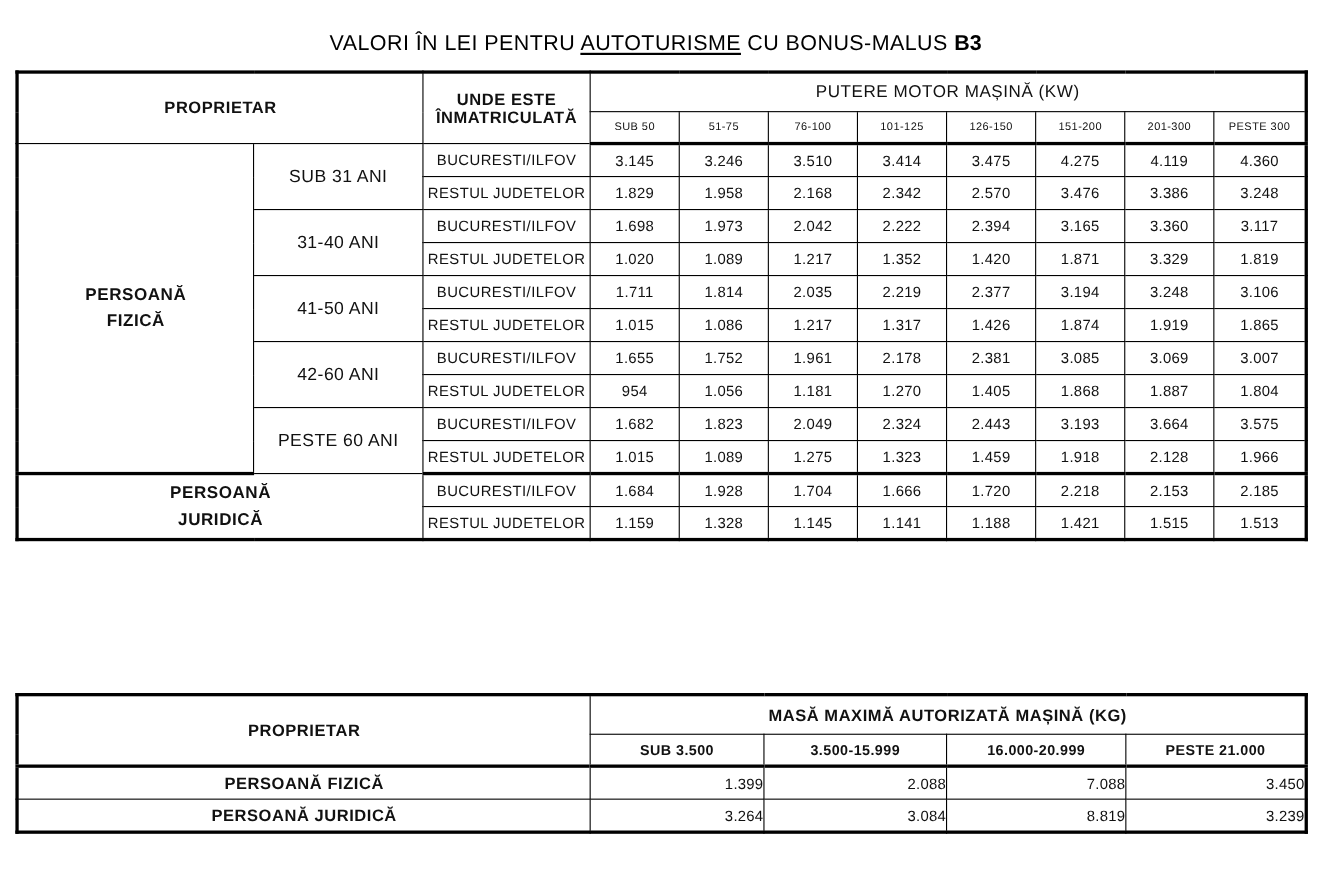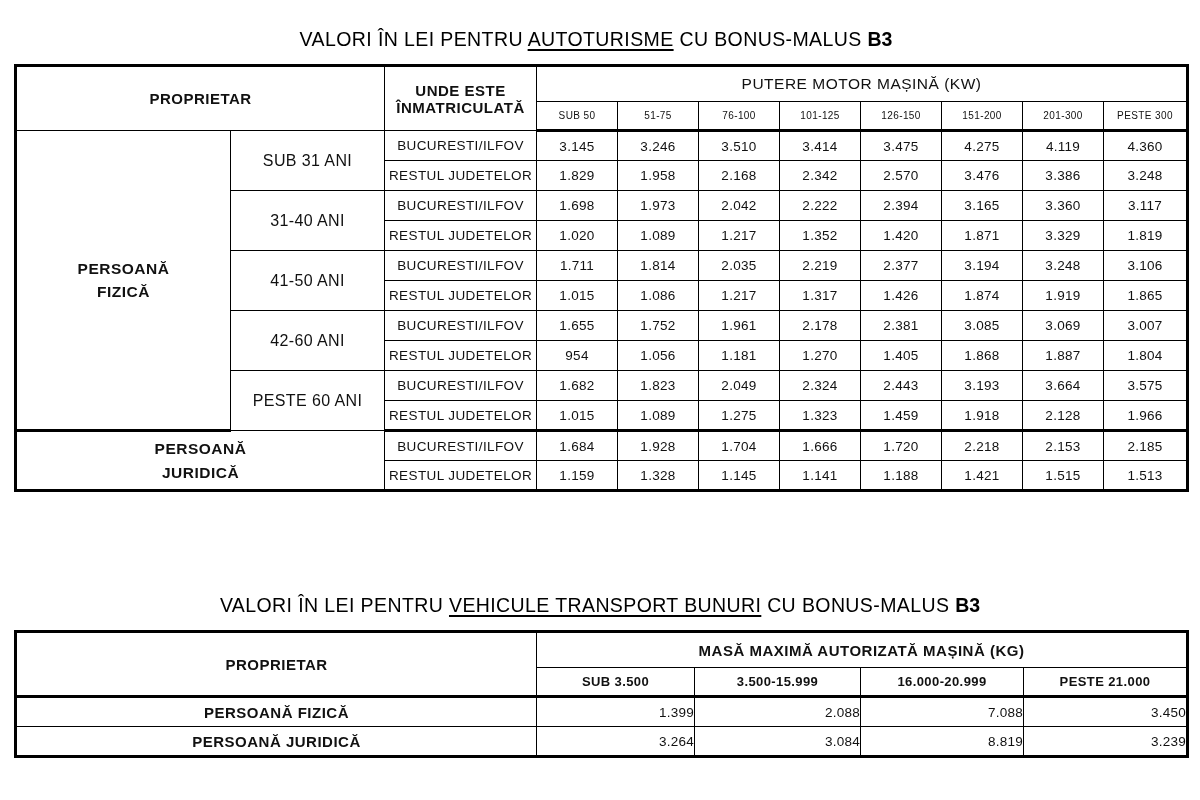--- a/index.html
+++ b/index.html
@@ -338,23 +338,20 @@
         <td class="val-cell">1.141</td>
         <td class="val-cell">1.188</td>
         <td class="val-cell">1.421</td>
         <td class="val-cell">1.515</td>
         <td class="val-cell">1.513</td>
       </tr>
     </tbody>
       </table>
   </div>
 
-  <div id="title-2" class="title">
-    <span class="plain">VALORI ÎN LEI PENTRU </span><span class="underline">VEHICULE TRANSPORT BUNURI</span><span class="plain"> CU BONUS-MALUS </span><span class="bold">B3</span>
-  </div>
 
   <div id="table-goods-wrap">
     <table id="table-goods" class="frame">
       <colgroup>
         <col style="width:521px">
         <col style="width:158px">
         <col style="width:166px">
         <col style="width:163px">
         <col style="width:164px">
       </colgroup>

